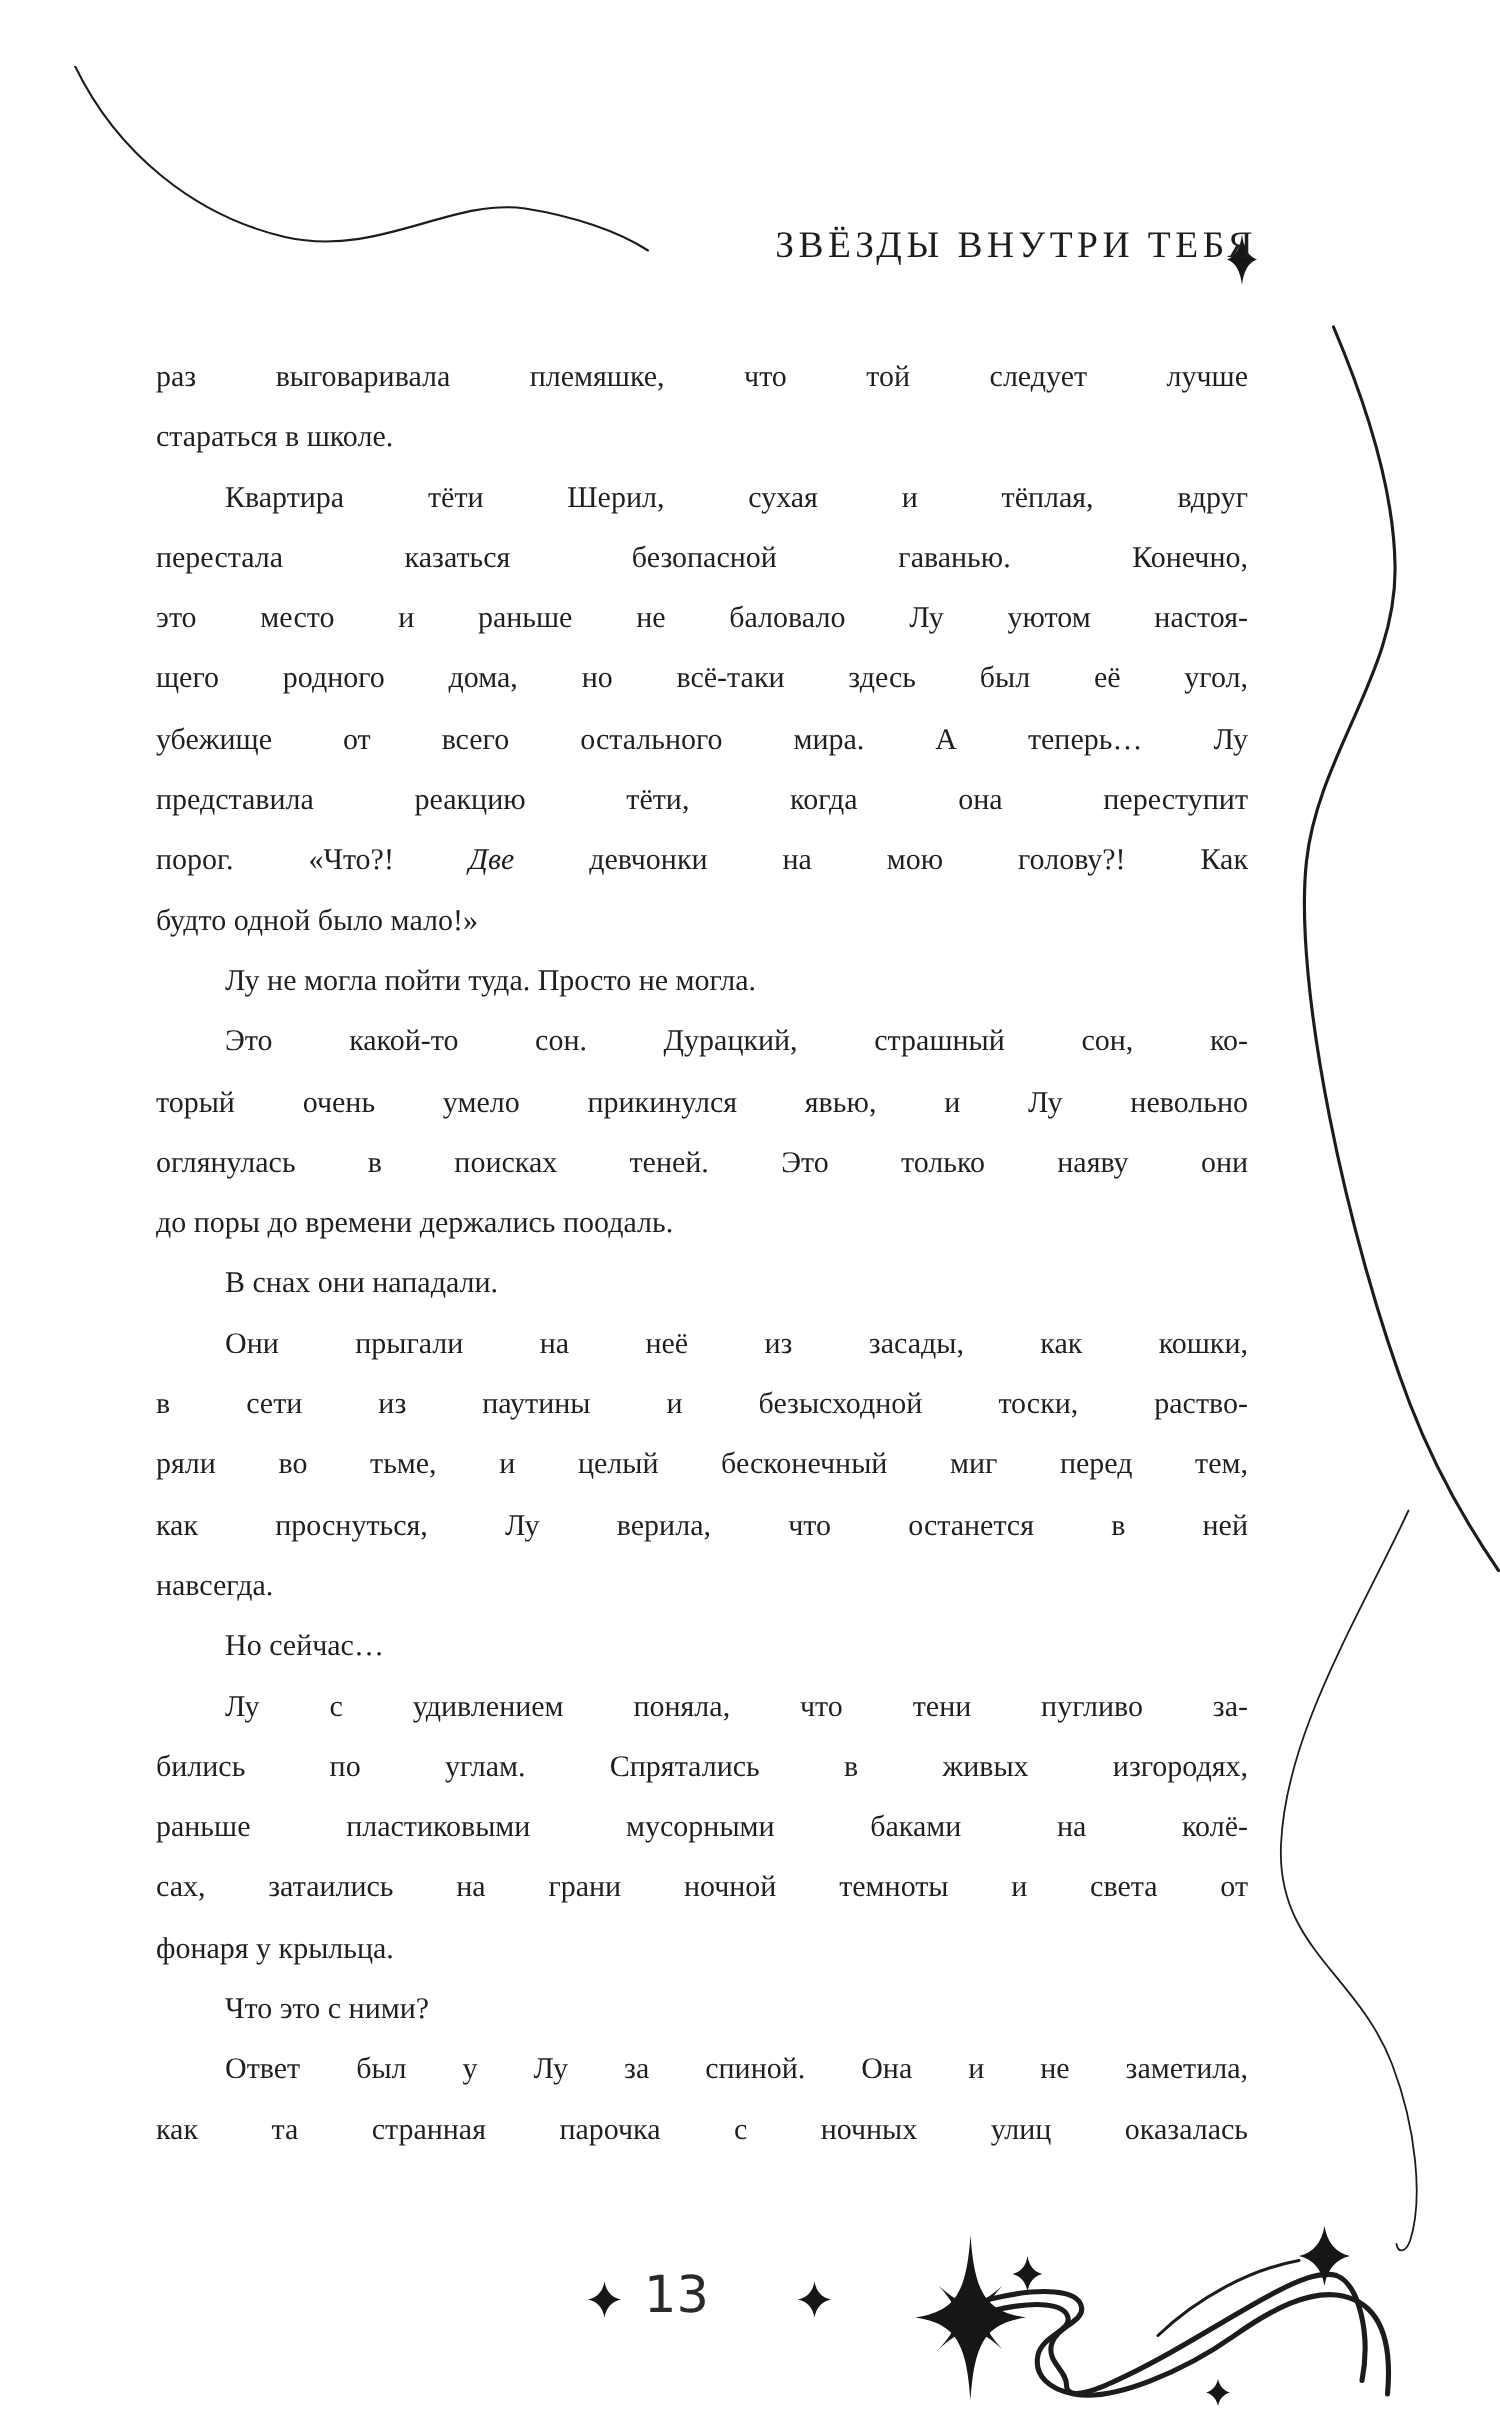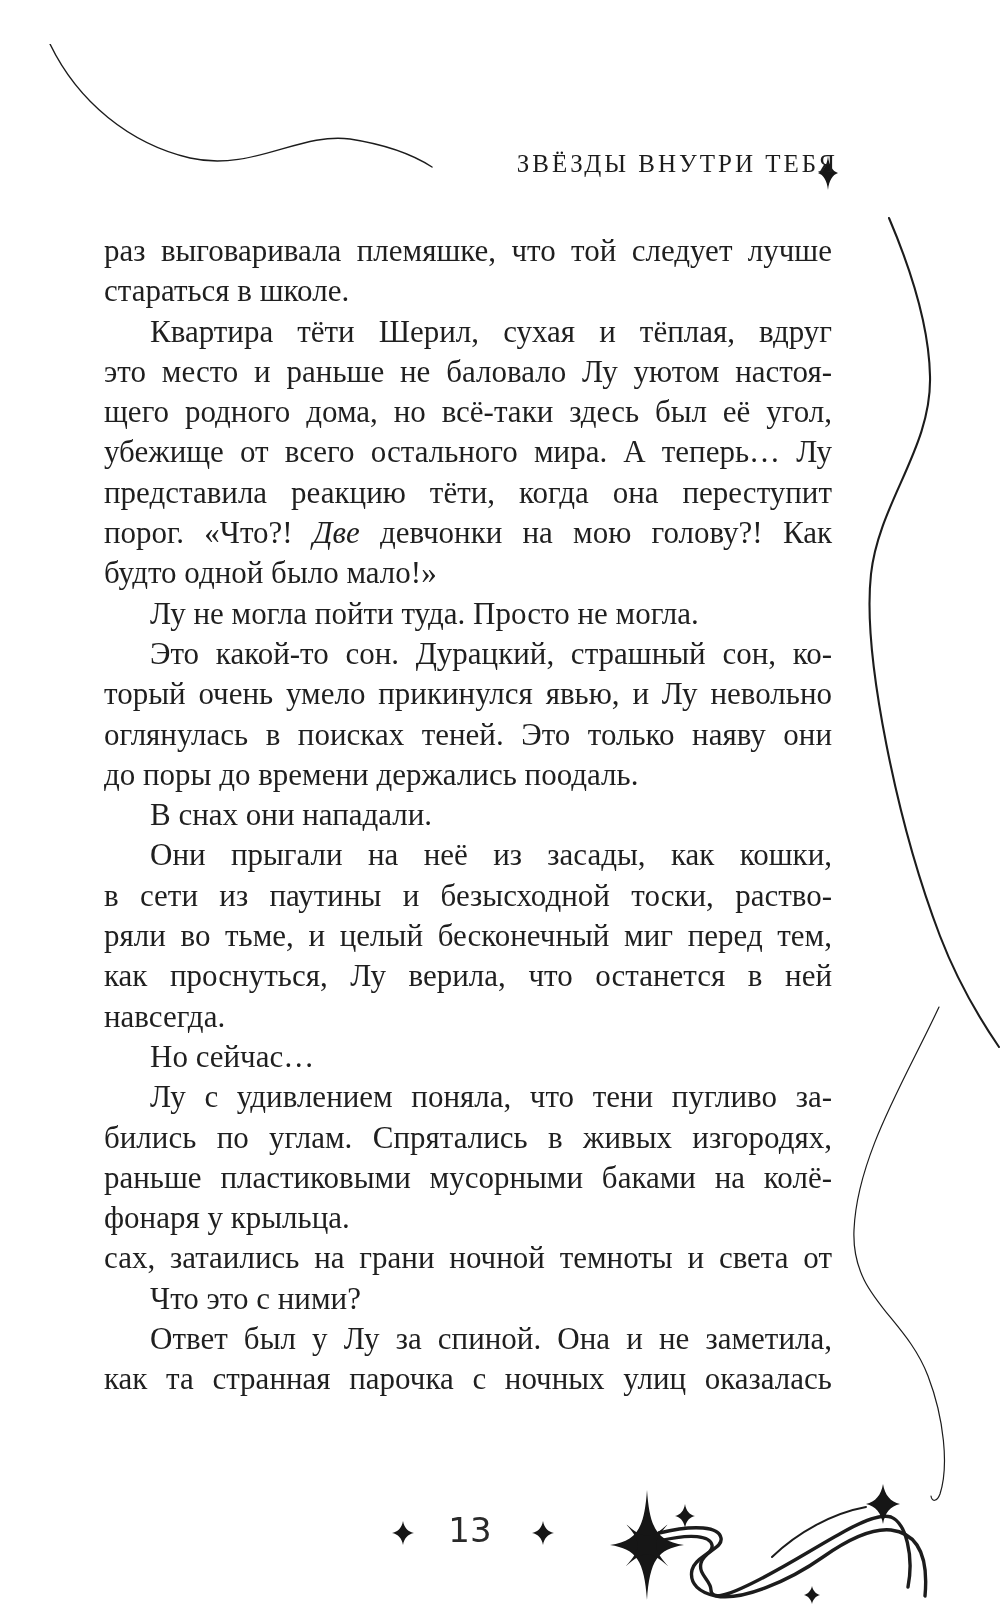--- a/index.html
+++ b/index.html
@@ -30,31 +30,31 @@
     letter-spacing: 3px;
     white-space: nowrap;
     font-weight: 400;
   }
 
   #body-text {
     position: absolute;
     left: 104px; top: 187px;
     width: 728px;
     color: #1f1f1f;
-    font-size: 31px;
+    font-size: 20px;
     line-height: 40.3px;
   }
   .line { text-align: justify; text-align-last: justify; }
   .line.end { text-align: center; text-align-last: left; }
   .line.indent { text-indent: 46px; }
   .line em { }
 
   .footer-number {
     position: absolute;
-    left: 435px; top: 1466px;
+    left: 416px; top: 1466px;
     width: 70px;
     text-align: center;
     font-family: "DejaVu Sans", sans-serif;
     font-size: 34px;
     color: #2a2a2a;
   }
 </style>
 </head>
 <body>
 
@@ -85,20 +85,21 @@
   </svg>
 
   <div class="running-head">
     <span class="title">ЗВЁЗДЫ ВНУТРИ ТЕБЯ</span>
   </div>
 
   <main id="body-text">
       <div class="line">раз выговаривала племяшке, что той следует лучше</div>
       <div class="line end">стараться в школе.</div>
       <div class="line indent">Квартира тёти Шерил, сухая и тёплая, вдруг</div>
+      <div class="line">перестала казаться безопасной гаванью. Конечно,</div>
       <div class="line">это место и раньше не баловало Лу уютом настоя-</div>
       <div class="line">щего родного дома, но всё-таки здесь был её угол,</div>
       <div class="line">убежище от всего остального мира. А теперь… Лу</div>
       <div class="line">представила реакцию тёти, когда она переступит</div>
       <div class="line"><span>порог. «Что?! </span><em>Две</em><span> девчонки на мою голову?! Как</span></div>
       <div class="line end">будто одной было мало!»</div>
       <div class="line end indent">Лу не могла пойти туда. Просто не могла.</div>
       <div class="line indent">Это какой-то сон. Дурацкий, страшный сон, ко-</div>
       <div class="line">торый очень умело прикинулся явью, и Лу невольно</div>
       <div class="line">оглянулась в поисках теней. Это только наяву они</div>
@@ -106,22 +107,22 @@
       <div class="line end indent">В снах они нападали.</div>
       <div class="line indent">Они прыгали на неё из засады, как кошки,</div>
       <div class="line">в сети из паутины и безысходной тоски, раство-</div>
       <div class="line">ряли во тьме, и целый бесконечный миг перед тем,</div>
       <div class="line">как проснуться, Лу верила, что останется в ней</div>
       <div class="line end">навсегда.</div>
       <div class="line end indent">Но сейчас…</div>
       <div class="line indent">Лу с удивлением поняла, что тени пугливо за-</div>
       <div class="line">бились по углам. Спрятались в живых изгородях,</div>
       <div class="line">раньше пластиковыми мусорными баками на колё-</div>
+      <div class="line">сах, затаились на грани ночной темноты и света от</div>
       <div class="line end">фонаря у крыльца.</div>
-      <div class="line">сах, затаились на грани ночной темноты и света от</div>
       <div class="line end indent">Что это с ними?</div>
       <div class="line indent">Ответ был у Лу за спиной. Она и не заметила,</div>
       <div class="line">как та странная парочка с ночных улиц оказалась</div>
     </main>
 
   <div class="footer-number">13</div>
 
 </div>
 
 </body></html>

